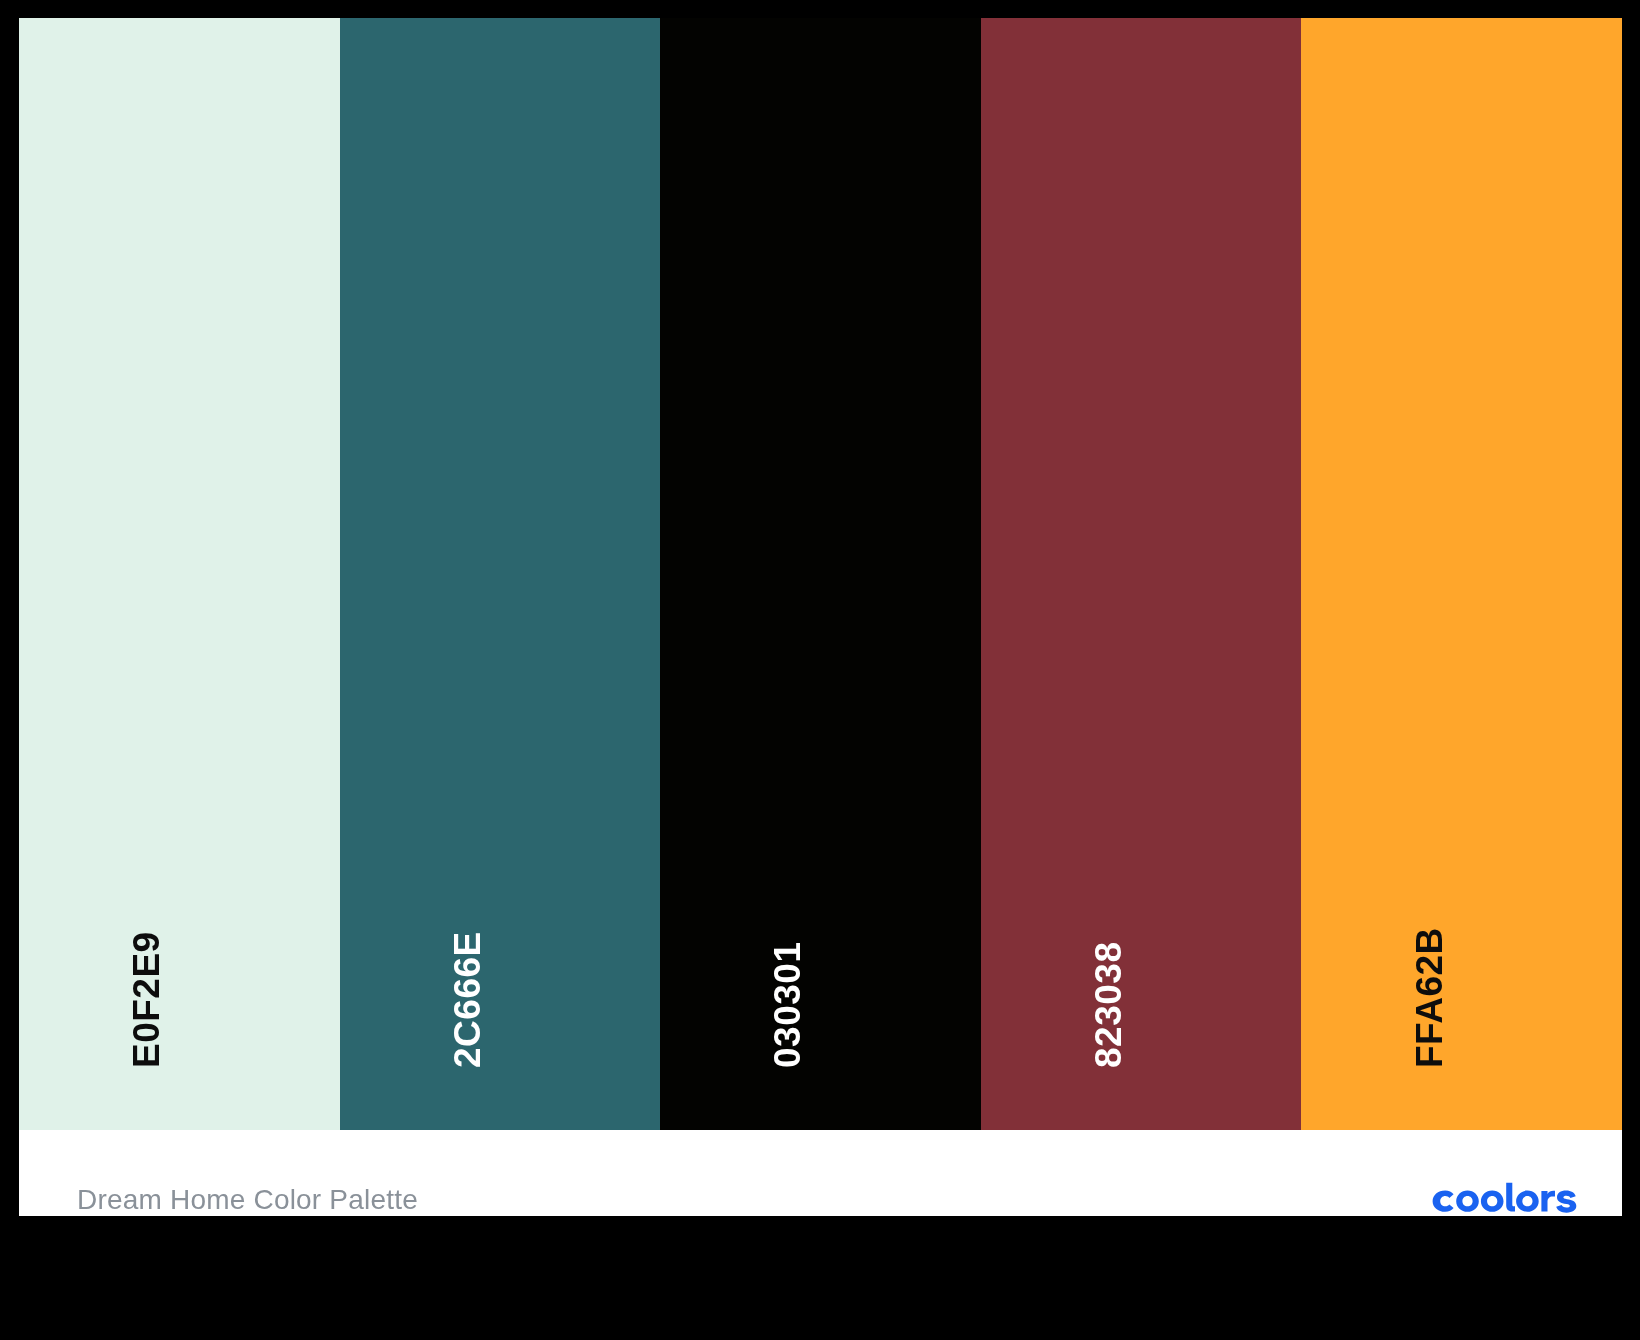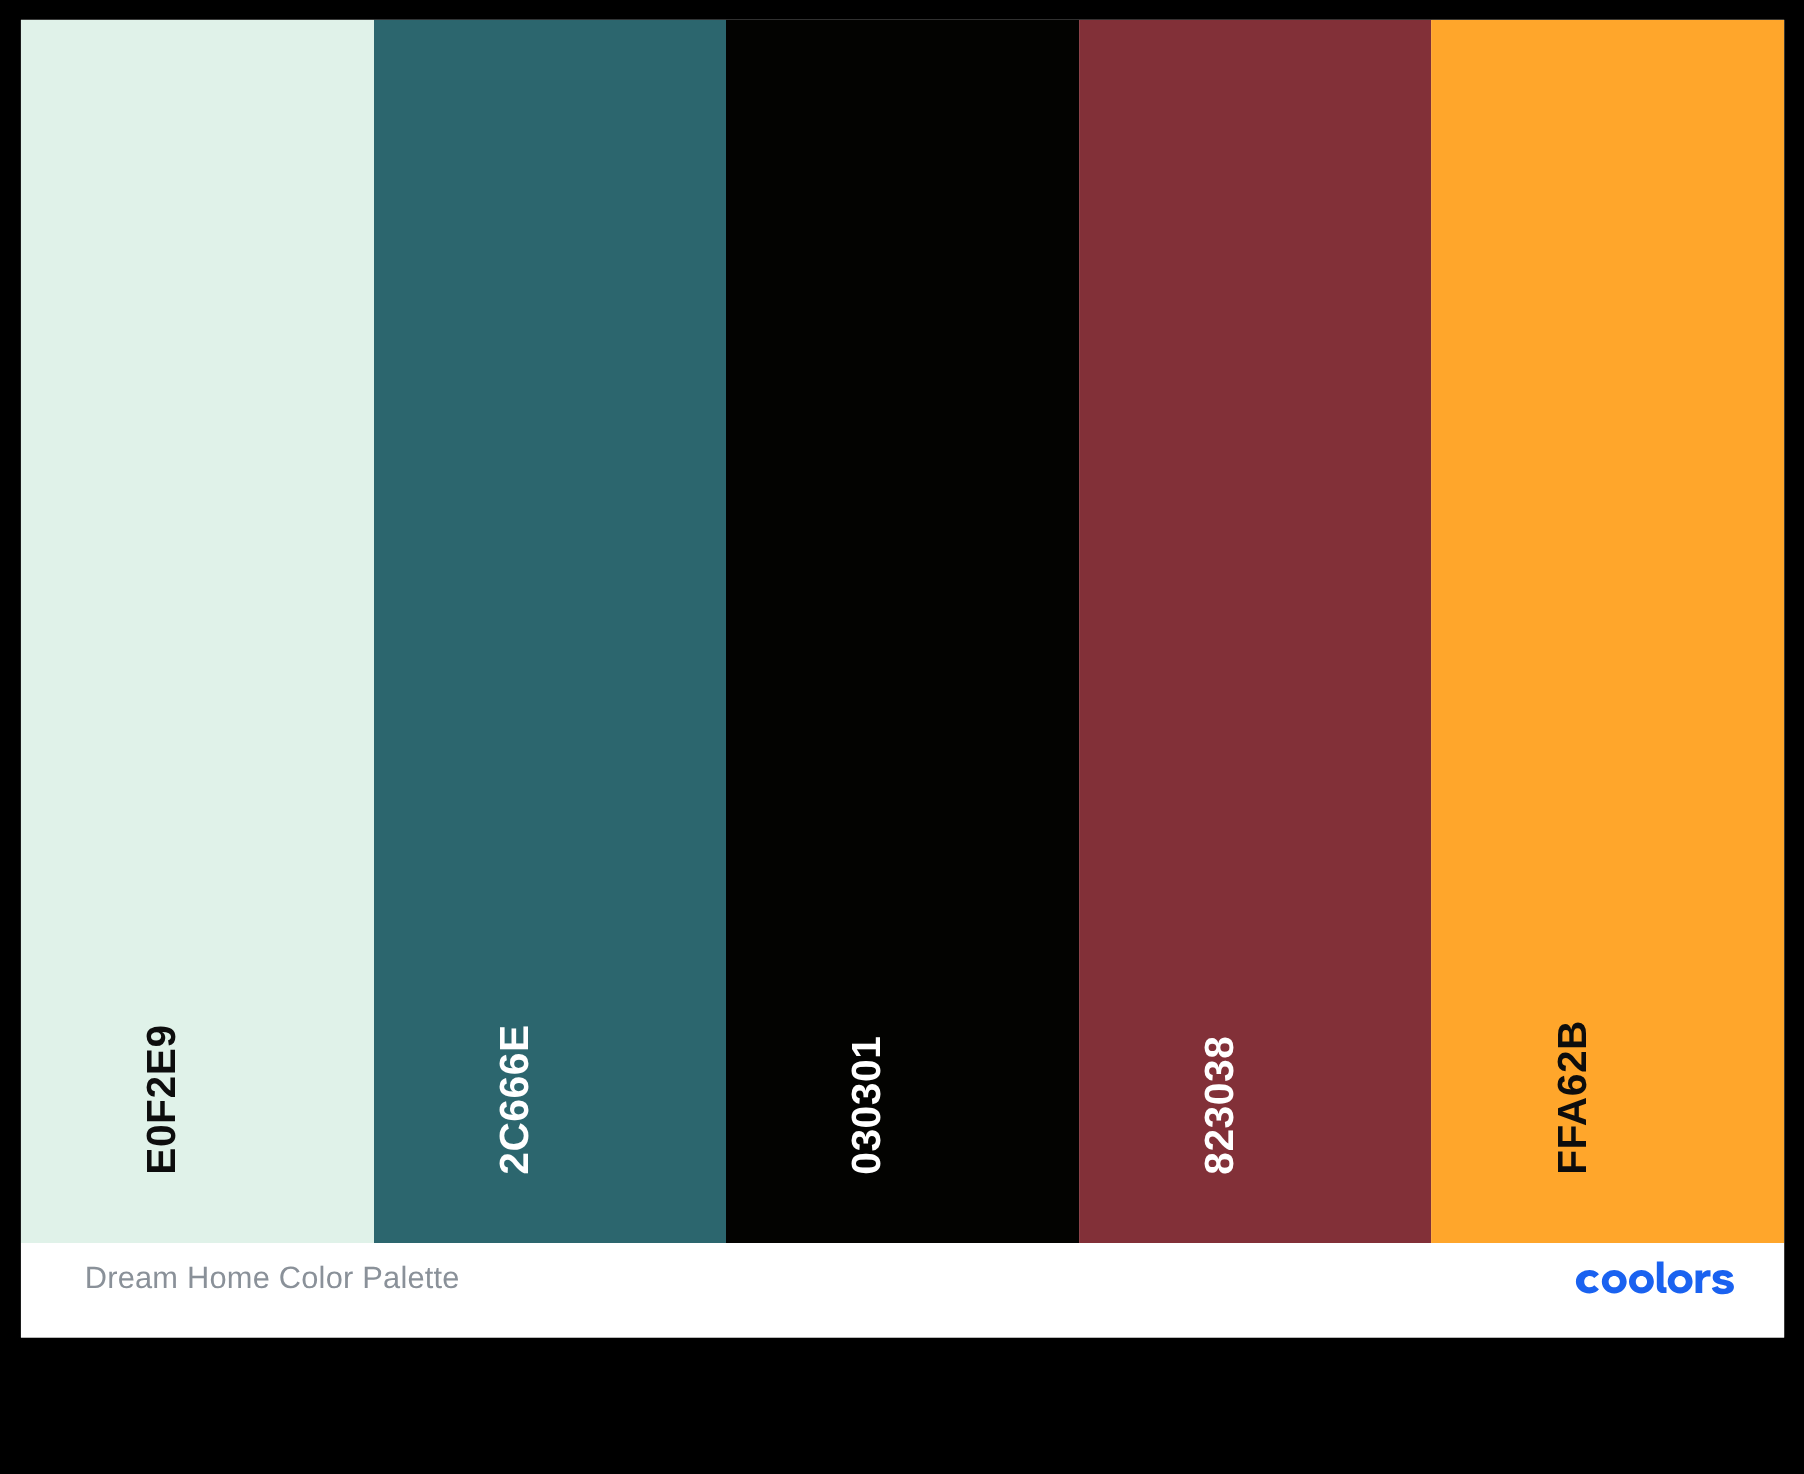--- a/index.html
+++ b/index.html
@@ -66,21 +66,21 @@
 
   
   .swatch-label-text {
     margin-left: -14px;
   }
 
   .footer-bar {
     flex: 1 1 auto;
     background: #ffffff;
     display: flex;
-    align-items: flex-start;
+    align-items: flex-end;
     justify-content: space-between;
     padding: 16px 38px 0 58px;
   }
 
   .palette-title {
     font-family: "Liberation Sans", sans-serif;
     font-size: 28px;
     font-weight: normal;
     color: #8a9199;
     letter-spacing: 0.2px;

